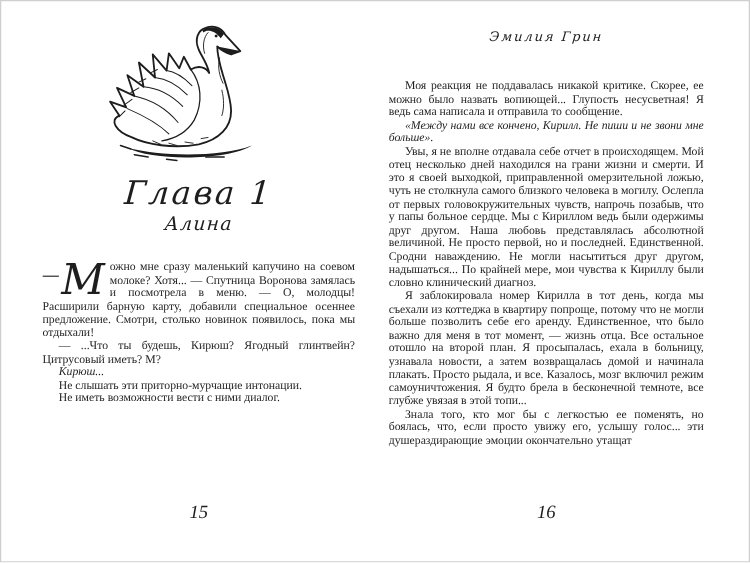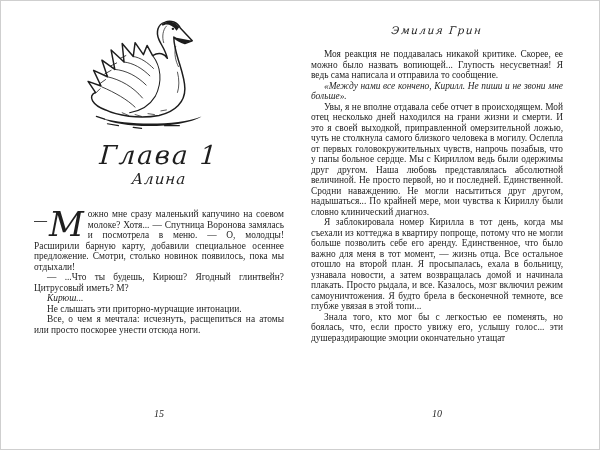--- a/index.html
+++ b/index.html
@@ -62,21 +62,21 @@
     letter-spacing: 1.5px;
     transform: skewX(-5deg);
   }
 
   .page-body {
     font-size: 9.4px;
     line-height: 10.5px;
     text-align: justify;
   }
   .page-left  .page-body { margin-top: 21px; }
-  .page-right .page-body { margin-top: 13px; }
+  .page-right .page-body { margin-top: 28px; }
 
   .para {
     margin: 0;
     text-indent: 13px;
   }
   .para.italic { font-style: italic; }
   .para.has-dropcap { text-indent: 0; }
 
   .drop-dash {
     float: left;
@@ -95,21 +95,21 @@
     margin: 2px 4px 0 0;
   }
 
   .page-number {
     position: absolute;
     bottom: 30px;
     left: 0;
     width: 100%;
     text-align: center;
     font-style: italic;
-    font-size: 10px;
+    font-size: 15px;
   }
 </style>
 </head>
 <body>
 
 <div class="spread">
 
   <div class="page page-left">
 
     <div class="swan-wrap">
@@ -161,34 +161,34 @@
     </div>
 
     <div class="chapter-title">Глава 1</div>
     <div class="chapter-subtitle">Алина</div>
 
     <div class="page-body">
         <p class="para normal has-dropcap"><span class="drop-dash">—</span><span class="drop-initial">М</span>ожно мне сразу маленький капучино на соевом молоке? Хотя... — Спутница Воронова замялась и посмотрела в меню. — О, молодцы! Расширили барную карту, добавили специальное осеннее предложение. Смотри, столько новинок появилось, пока мы отдыхали!</p>
         <p class="para normal">— ...Что ты будешь, Кирюш? Ягодный глинтвейн? Цитрусовый иметь? М?</p>
         <p class="para italic">Кирюш...</p>
         <p class="para normal">Не слышать эти приторно-мурчащие интонации.</p>
-        <p class="para normal">Все, о чем я мечтала: исчезнуть, расщепиться на атомы или просто поскорее унести отсюда ноги.</p>
+        <p class="para normal">Не иметь возможности вести с ними диалог.</p>
       </div>
 
     <div class="page-number">15</div>
   </div>
 
   <div class="page page-right">
 
     <div class="running-head">Эмилия Грин</div>
 
     <div class="page-body">
         <p class="para normal">Моя реакция не поддавалась никакой критике. Скорее, ее можно было назвать вопиющей... Глупость несусветная! Я ведь сама написала и отправила то сообщение.</p>
         <p class="para italic">«Между нами все кончено, Кирилл. Не пиши и не звони мне больше».</p>
         <p class="para normal">Увы, я не вполне отдавала себе отчет в происходящем. Мой отец несколько дней находился на грани жизни и смерти. И это я своей выходкой, приправленной омерзительной ложью, чуть не столкнула самого близкого человека в могилу. Ослепла от первых головокружительных чувств, напрочь позабыв, что у папы больное сердце. Мы с Кириллом ведь были одержимы друг другом. Наша любовь представлялась абсолютной величиной. Не просто первой, но и последней. Единственной. Сродни наваждению. Не могли насытиться друг другом, надышаться... По крайней мере, мои чувства к Кириллу были словно клинический диагноз.</p>
         <p class="para normal">Я заблокировала номер Кирилла в тот день, когда мы съехали из коттеджа в квартиру попроще, потому что не могли больше позволить себе его аренду. Единственное, что было важно для меня в тот момент, — жизнь отца. Все остальное отошло на второй план. Я просыпалась, ехала в больницу, узнавала новости, а затем возвращалась домой и начинала плакать. Просто рыдала, и все. Казалось, мозг включил режим самоуничтожения. Я будто брела в бесконечной темноте, все глубже увязая в этой топи...</p>
         <p class="para normal">Знала того, кто мог бы с легкостью ее поменять, но боялась, что, если просто увижу его, услышу голос... эти душераздирающие эмоции окончательно утащат</p>
       </div>
 
-    <div class="page-number">10</div>
+    <div class="page-number">16</div>
   </div>
 
 </div>
 
 </body></html>

